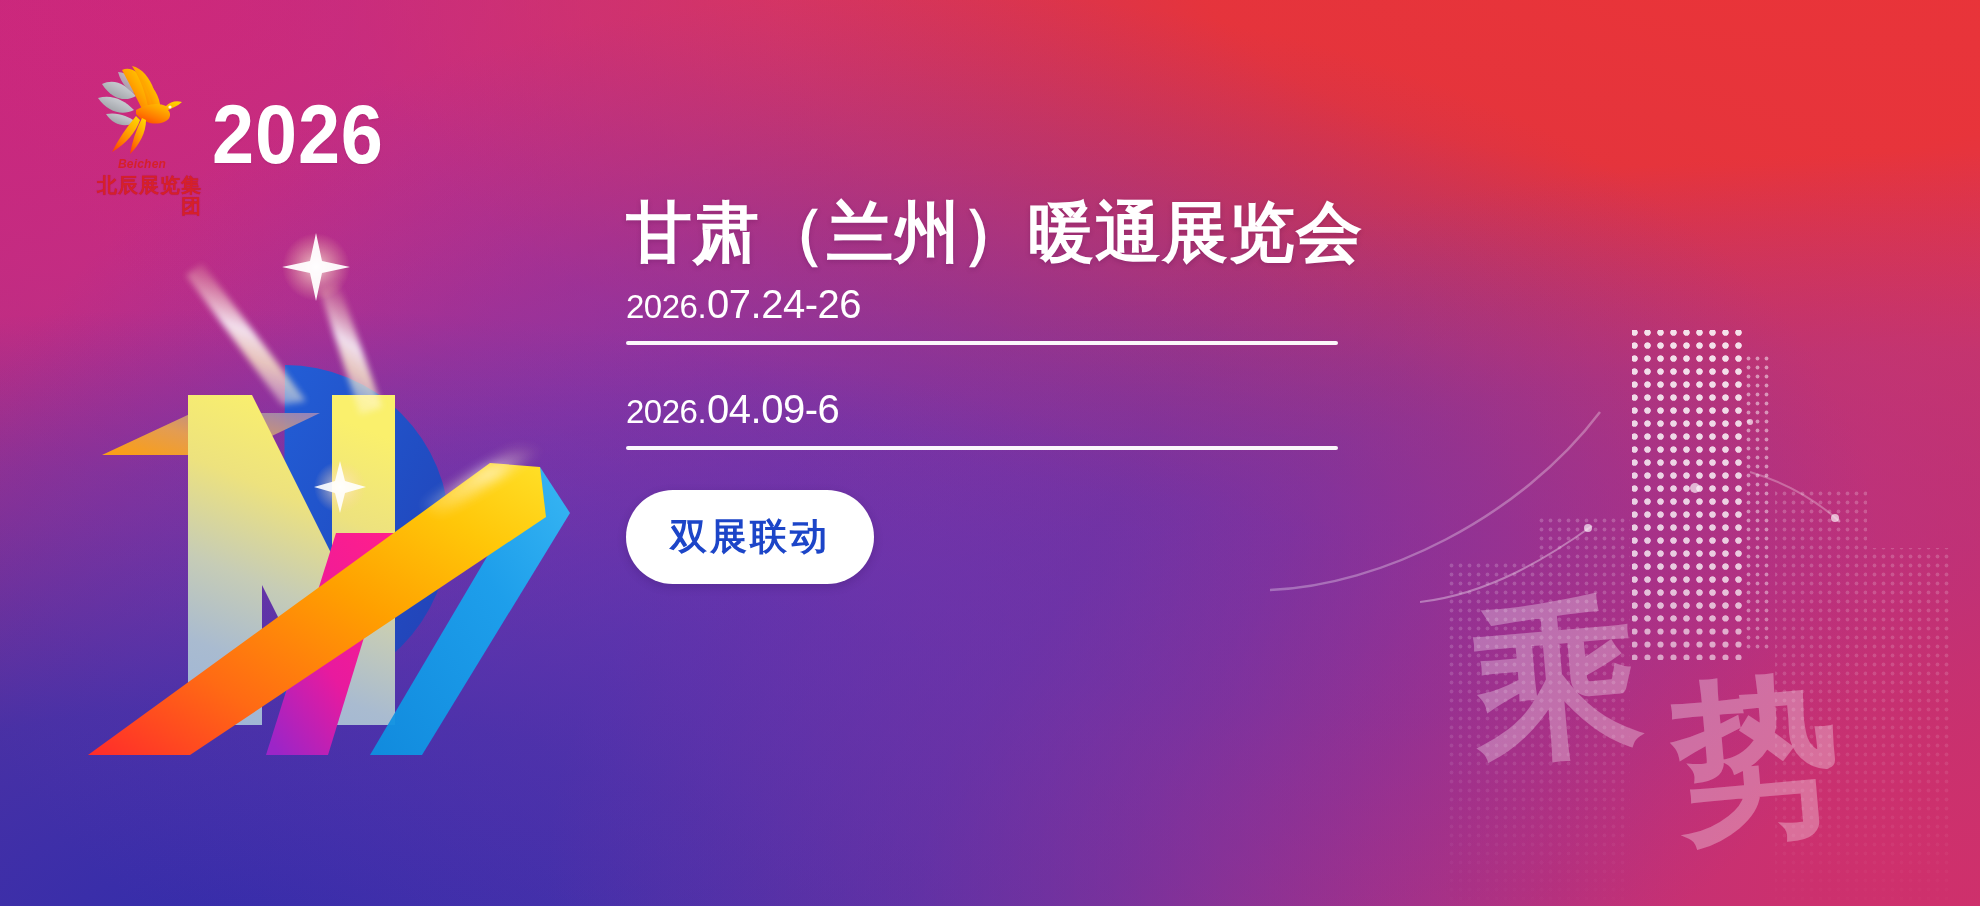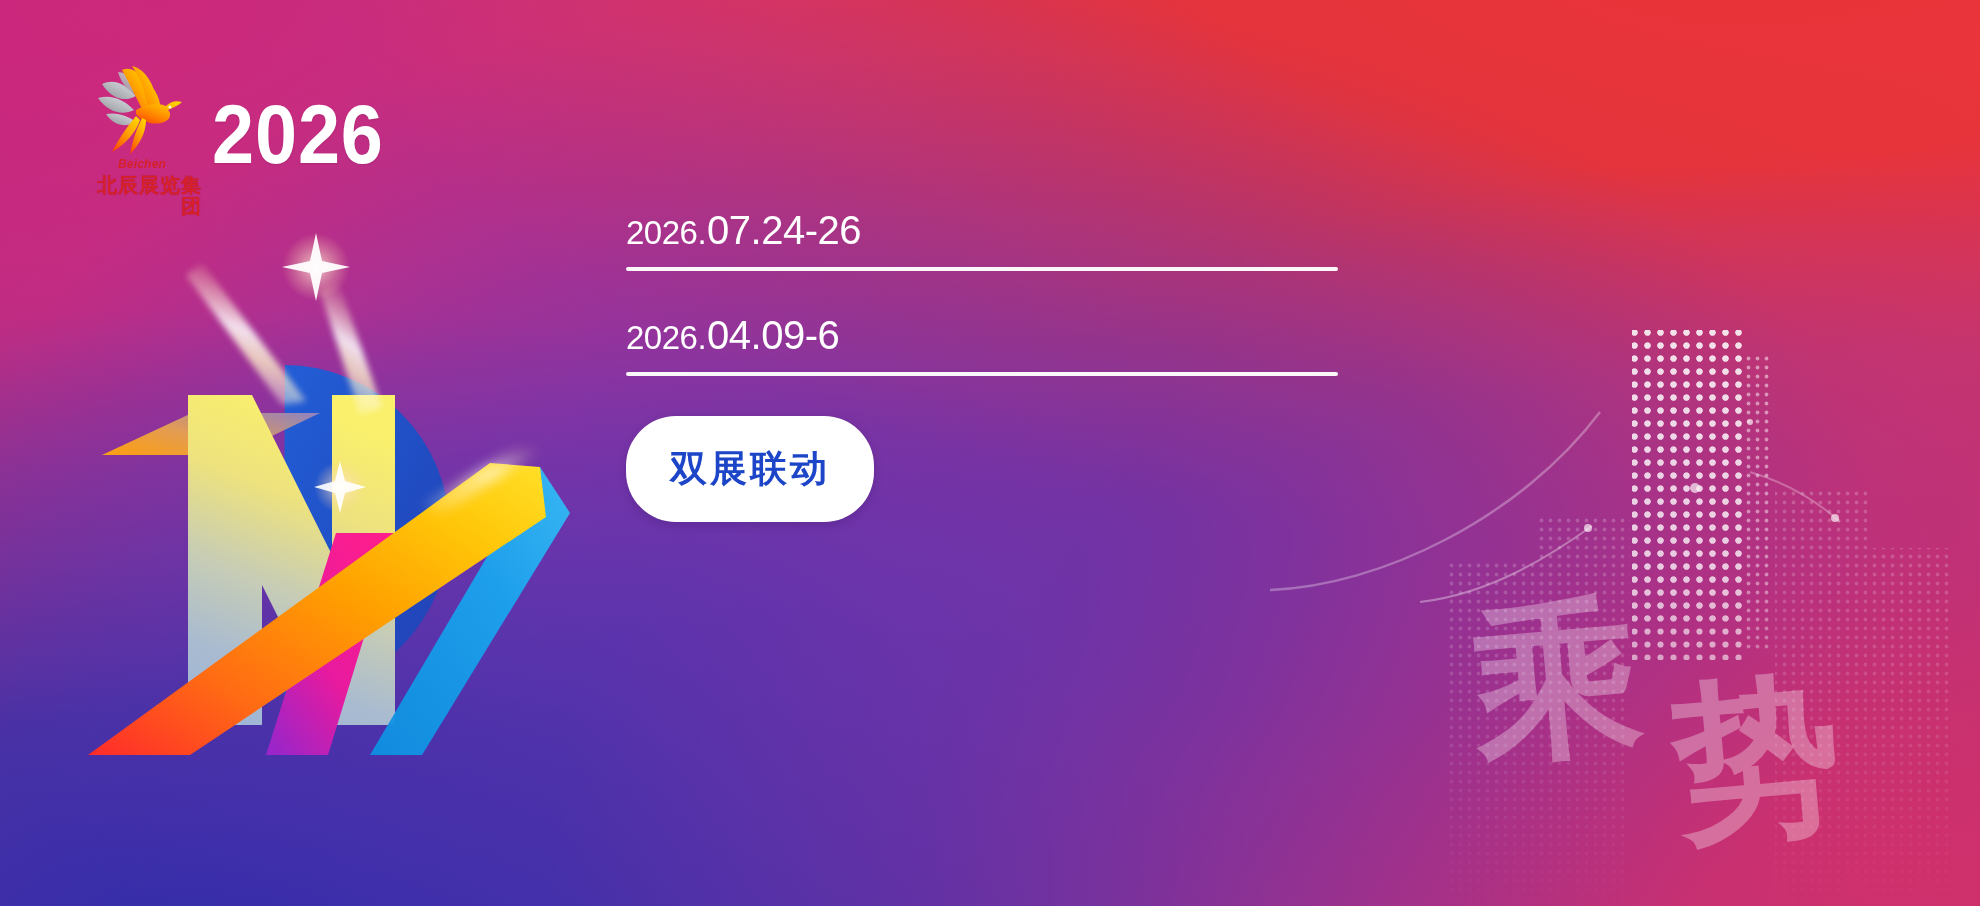--- a/index.html
+++ b/index.html
@@ -203,21 +203,21 @@
   .gap { height: 26px; }
 
   .badge {
     display: inline-flex;
     align-items: center;
     justify-content: center;
     margin-top: 36px;
     background: #FFFFFF;
     color: #1C45C8;
     border-radius: 50px;
-    padding: 28px 44px;
+    padding: 22px 44px;
     font-size: 37px;
     font-weight: 700;
     letter-spacing: 3px;
     font-family: "DejaVu Sans", "Liberation Sans", sans-serif;
     box-shadow: 0 3px 10px rgba(40,10,70,0.20);
   }
 </style>
 </head>
 <body>
 
@@ -414,20 +414,21 @@
     </svg>
     <div class="logo-en">Beichen</div>
     <div class="logo-cn">北辰展览集团</div>
   </div>
 
   <div class="year">2026</div>
 
   <div class="text-block">
 
     <div class="exh">
+      <div class="exh-title">甘肃（兰州）暖通展览会</div>
       <div class="exh-meta">
         <span class="meta-year">2026.</span>
         <span class="meta-date">07.24-26</span>
       </div>
       <div class="divider"></div>
     </div>
 
     <div class="gap"></div>
 
     <div class="exh">

